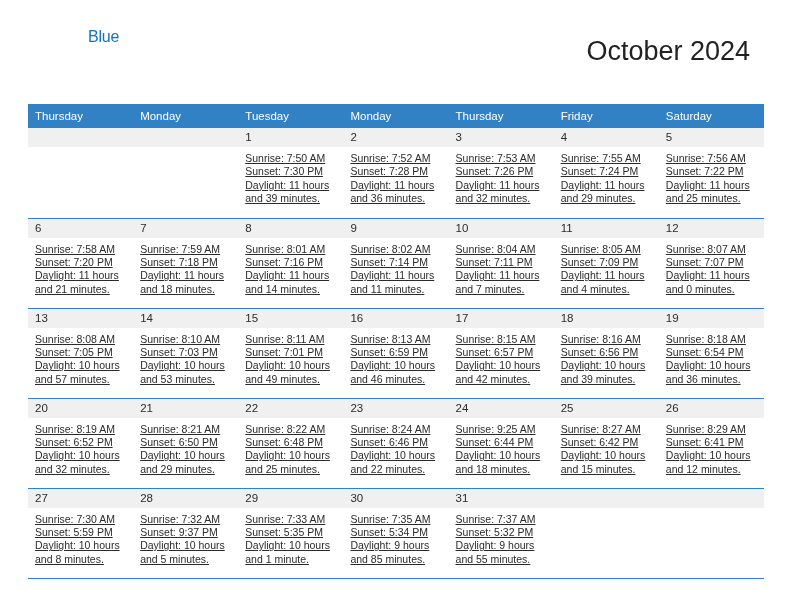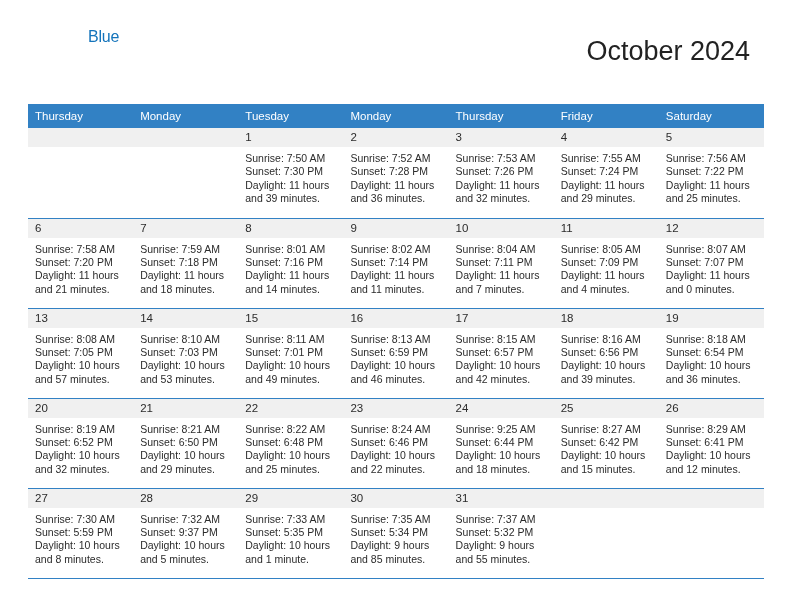--- a/index.html
+++ b/index.html
@@ -108,20 +108,21 @@
     padding: 4px 0 4px 7px;
     height: 19px;
     box-sizing: border-box;
     line-height: 11px;
   }
   .details {
     padding: 5px 7px 0 7px;
     font-size: 10.5px;
     line-height: 13.4px;
     color: #2b2b2b;
+    text-decoration: underline;
   }
   .details div {
     white-space: nowrap;
   }
 </style>
 </head>
 <body>
 
 <div class="page">
 

